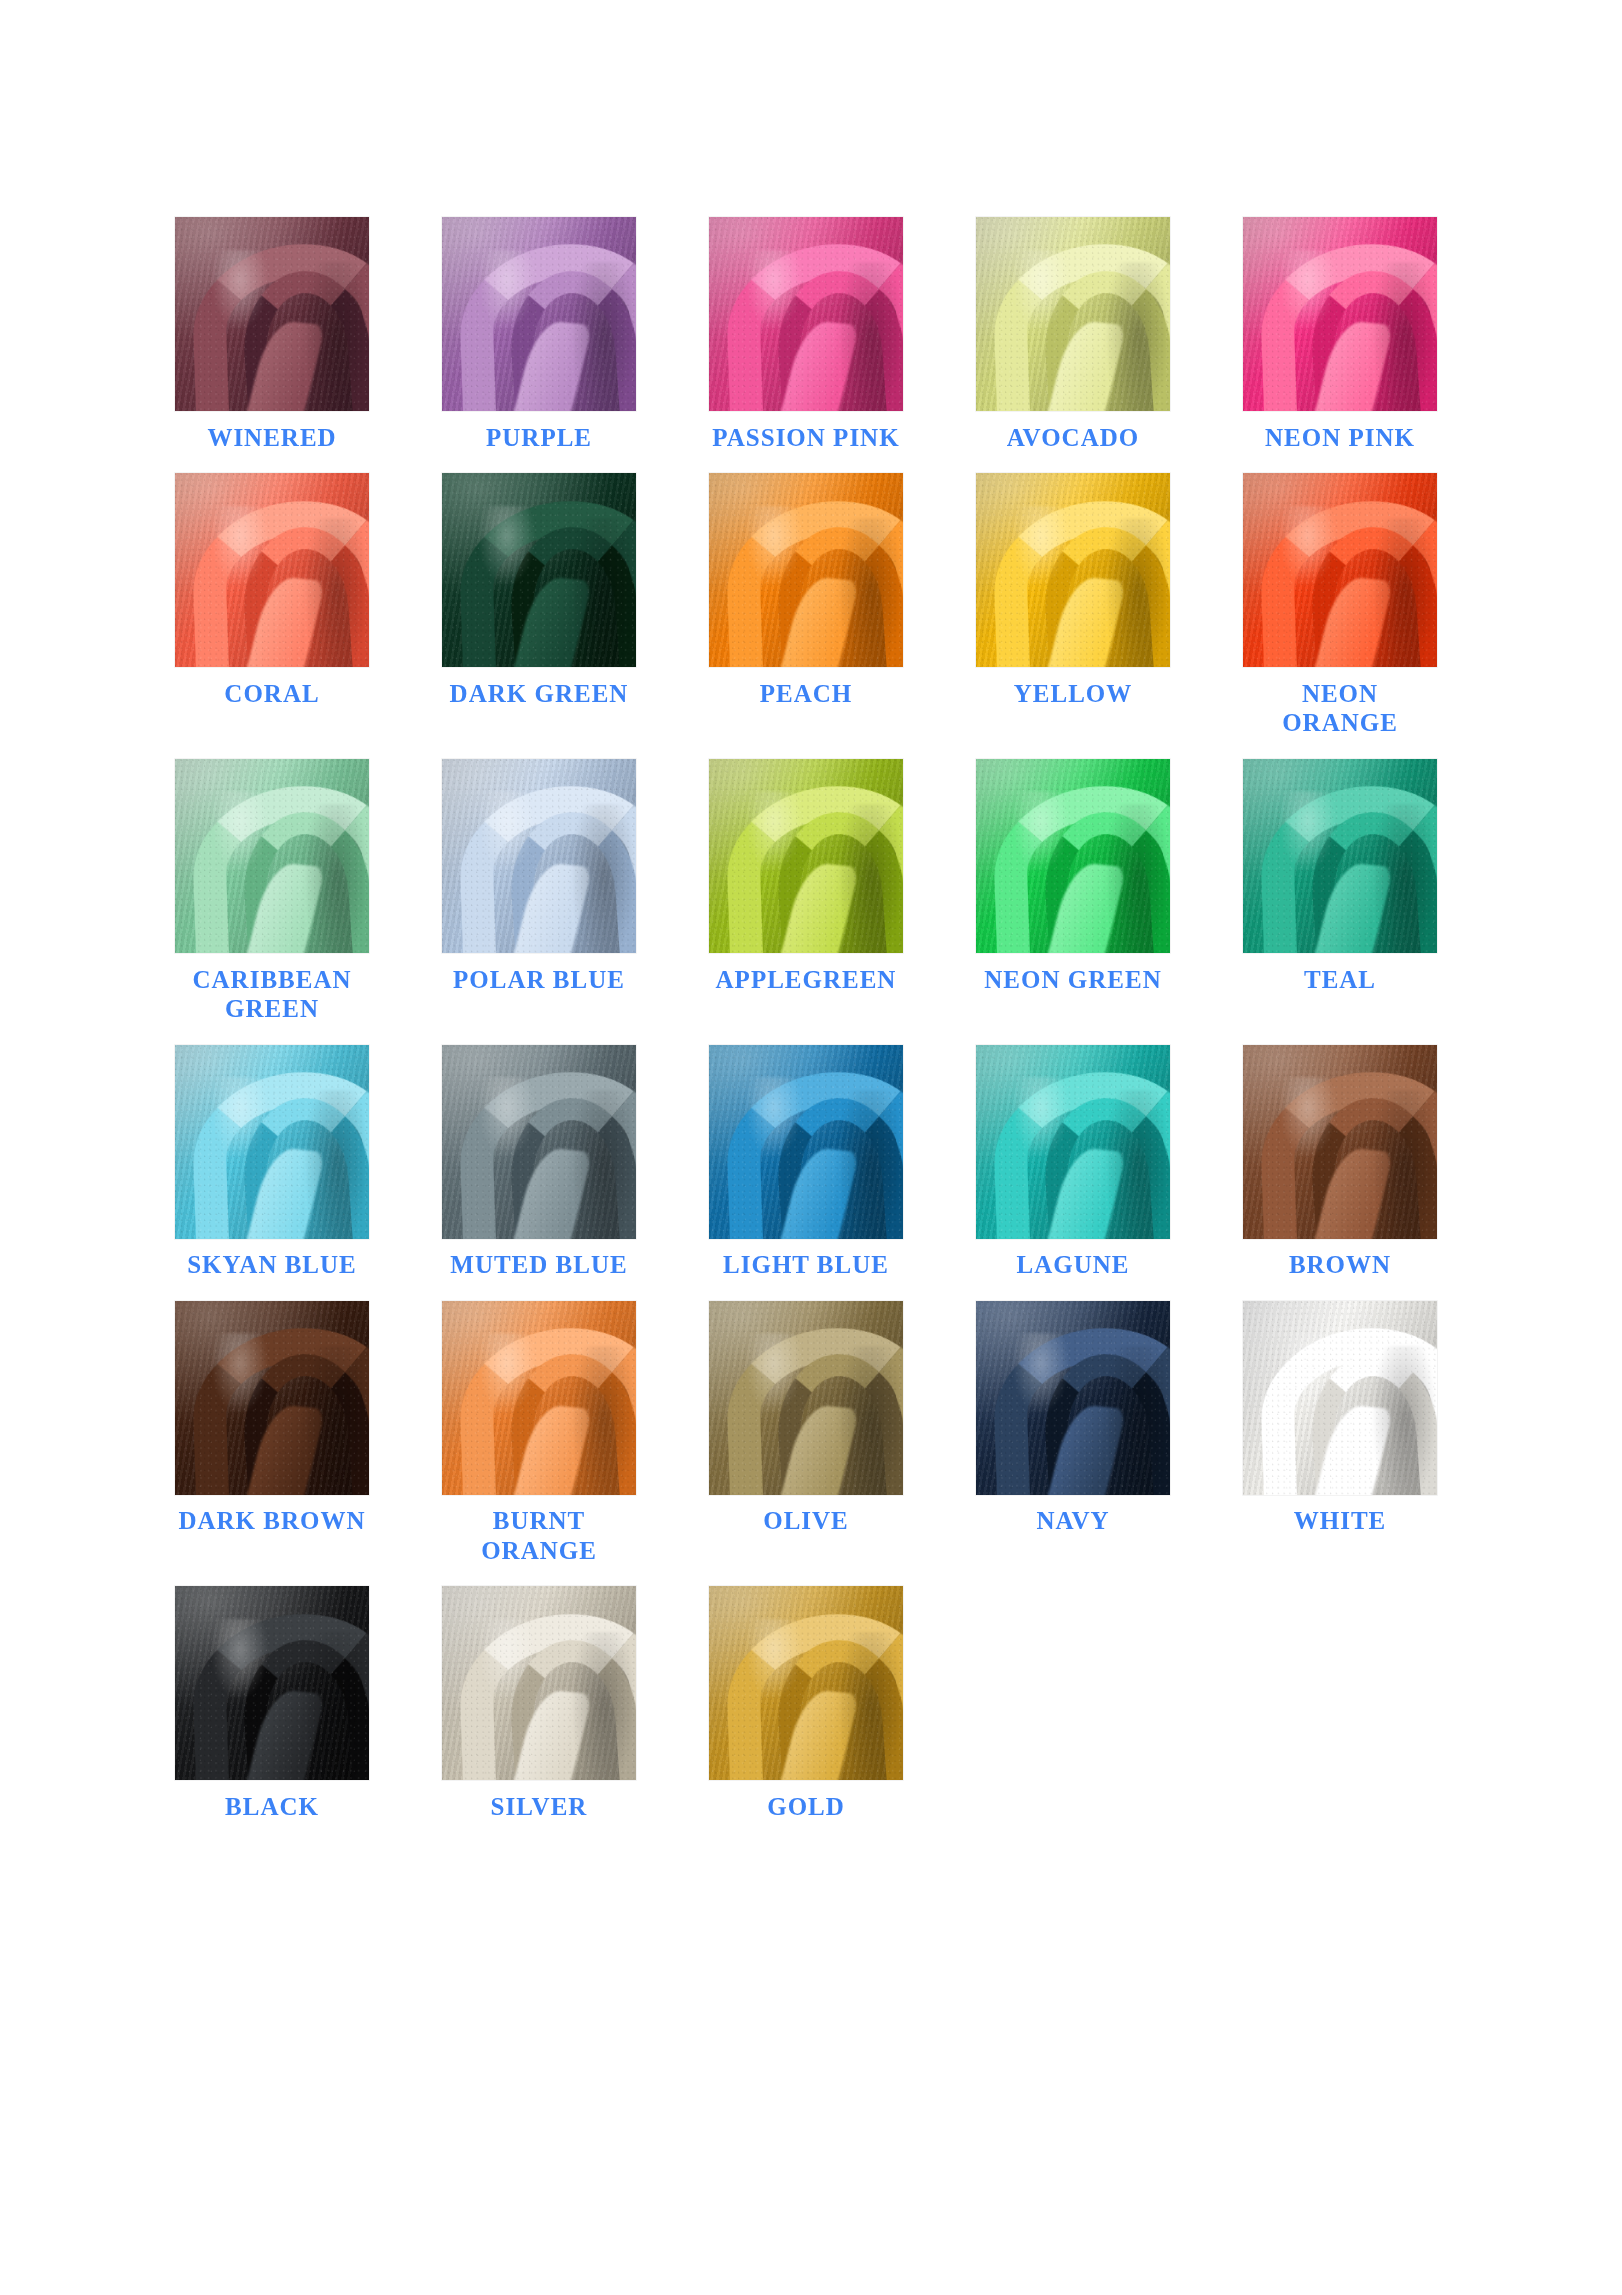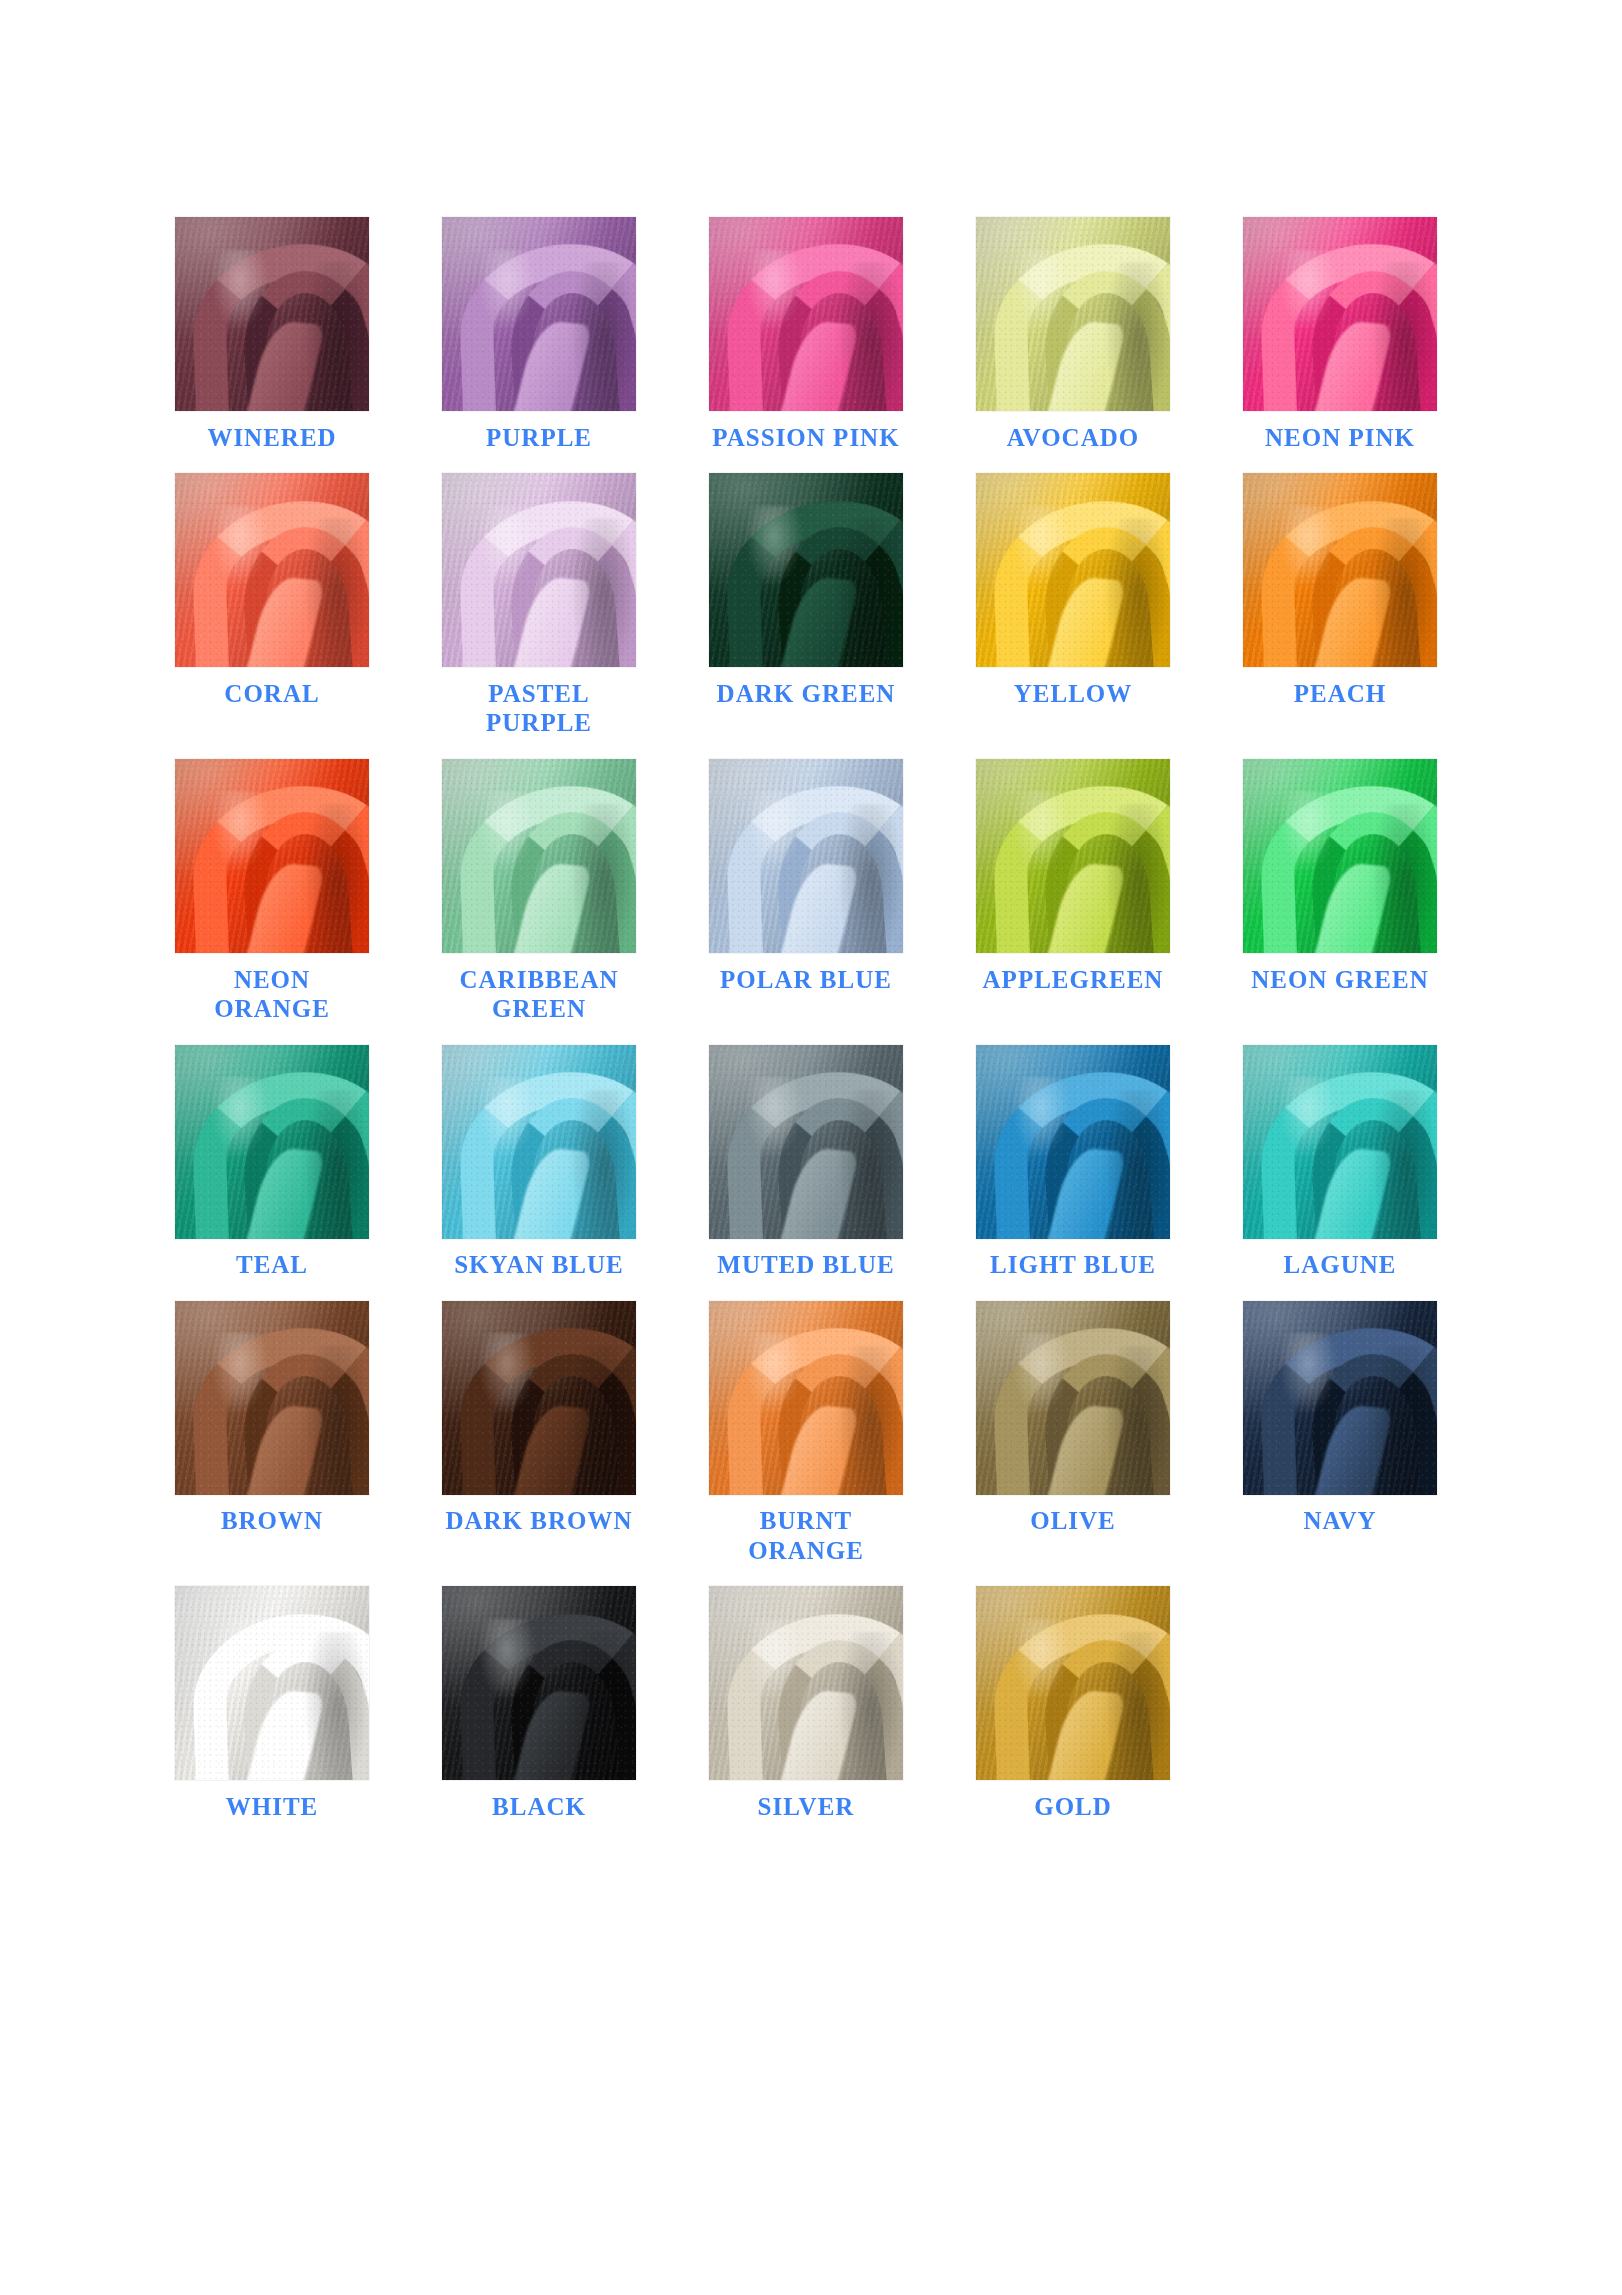--- a/index.html
+++ b/index.html
@@ -244,78 +244,63 @@
             <div class="band-inner" style="border-left-color: rgb(214, 70, 48); border-top-color: rgb(255, 129, 104); border-right-color: rgb(214, 70, 48);"></div>
             <div class="tail" style="background: linear-gradient(100deg, rgb(255, 162, 138), rgb(255, 129, 104) 78%);"></div>
             <div class="hilite"></div>
             <div class="shade"></div>
           </div>
           <div class="grain"></div>
         </div>
         <div class="label">CORAL</div>
       </div>
       <div class="cell">
-        <div class="swatch" style="background: linear-gradient(135deg, rgb(242, 224, 244) 0%, rgb(216, 180, 222) 45%, rgb(189, 151, 197) 100%);">
-          <div class="ribs"></div>
-          <div class="bglight"></div>
-          <div class="strap">
-            <div class="band-outer" style="border-left-color: rgb(231, 205, 235); border-top-color: rgb(242, 224, 244); border-right-color: rgb(231, 205, 235);"></div>
-            <div class="band-inner" style="border-left-color: rgb(189, 151, 197); border-top-color: rgb(231, 205, 235); border-right-color: rgb(189, 151, 197);"></div>
-            <div class="tail" style="background: linear-gradient(100deg, rgb(242, 224, 244), rgb(231, 205, 235) 78%);"></div>
-            <div class="hilite"></div>
-            <div class="shade"></div>
-          </div>
-          <div class="grain"></div>
-        </div>
-        <div class="label">PASTEL PURPLE</div>
-      </div>
-      <div class="cell">
         <div class="swatch" style="background: linear-gradient(135deg, rgb(36, 91, 68) 0%, rgb(12, 52, 35) 45%, rgb(6, 32, 15) 100%);">
           <div class="ribs"></div>
           <div class="bglight"></div>
           <div class="strap">
             <div class="band-outer" style="border-left-color: rgb(23, 70, 52); border-top-color: rgb(36, 91, 68); border-right-color: rgb(23, 70, 52);"></div>
             <div class="band-inner" style="border-left-color: rgb(6, 32, 15); border-top-color: rgb(23, 70, 52); border-right-color: rgb(6, 32, 15);"></div>
             <div class="tail" style="background: linear-gradient(100deg, rgb(36, 91, 68), rgb(23, 70, 52) 78%);"></div>
             <div class="hilite"></div>
             <div class="shade"></div>
           </div>
           <div class="grain"></div>
         </div>
         <div class="label">DARK GREEN</div>
       </div>
       <div class="cell">
+        <div class="swatch" style="background: linear-gradient(135deg, rgb(255, 180, 92) 0%, rgb(249, 128, 6) 45%, rgb(218, 108, 3) 100%);">
+          <div class="ribs"></div>
+          <div class="bglight"></div>
+          <div class="strap">
+            <div class="band-outer" style="border-left-color: rgb(253, 154, 47); border-top-color: rgb(255, 180, 92); border-right-color: rgb(253, 154, 47);"></div>
+            <div class="band-inner" style="border-left-color: rgb(218, 108, 3); border-top-color: rgb(253, 154, 47); border-right-color: rgb(218, 108, 3);"></div>
+            <div class="tail" style="background: linear-gradient(100deg, rgb(255, 180, 92), rgb(253, 154, 47) 78%);"></div>
+            <div class="hilite"></div>
+            <div class="shade"></div>
+          </div>
+          <div class="grain"></div>
+        </div>
+        <div class="label">PEACH</div>
+      </div>
+      <div class="cell">
         <div class="swatch" style="background: linear-gradient(135deg, rgb(255, 226, 119) 0%, rgb(249, 188, 8) 45%, rgb(215, 159, 4) 100%);">
           <div class="ribs"></div>
           <div class="bglight"></div>
           <div class="strap">
             <div class="band-outer" style="border-left-color: rgb(253, 210, 62); border-top-color: rgb(255, 226, 119); border-right-color: rgb(253, 210, 62);"></div>
             <div class="band-inner" style="border-left-color: rgb(215, 159, 4); border-top-color: rgb(253, 210, 62); border-right-color: rgb(215, 159, 4);"></div>
             <div class="tail" style="background: linear-gradient(100deg, rgb(255, 226, 119), rgb(253, 210, 62) 78%);"></div>
             <div class="hilite"></div>
             <div class="shade"></div>
           </div>
           <div class="grain"></div>
         </div>
         <div class="label">YELLOW</div>
-      </div>
-      <div class="cell">
-        <div class="swatch" style="background: linear-gradient(135deg, rgb(255, 180, 92) 0%, rgb(249, 128, 6) 45%, rgb(218, 108, 3) 100%);">
-          <div class="ribs"></div>
-          <div class="bglight"></div>
-          <div class="strap">
-            <div class="band-outer" style="border-left-color: rgb(253, 154, 47); border-top-color: rgb(255, 180, 92); border-right-color: rgb(253, 154, 47);"></div>
-            <div class="band-inner" style="border-left-color: rgb(218, 108, 3); border-top-color: rgb(253, 154, 47); border-right-color: rgb(218, 108, 3);"></div>
-            <div class="tail" style="background: linear-gradient(100deg, rgb(255, 180, 92), rgb(253, 154, 47) 78%);"></div>
-            <div class="hilite"></div>
-            <div class="shade"></div>
-          </div>
-          <div class="grain"></div>
-        </div>
-        <div class="label">PEACH</div>
       </div>
       <div class="cell">
         <div class="swatch" style="background: linear-gradient(135deg, rgb(255, 135, 96) 0%, rgb(249, 61, 16) 45%, rgb(212, 46, 7) 100%);">
           <div class="ribs"></div>
           <div class="bglight"></div>
           <div class="strap">
             <div class="band-outer" style="border-left-color: rgb(255, 98, 54); border-top-color: rgb(255, 135, 96); border-right-color: rgb(255, 98, 54);"></div>
             <div class="band-inner" style="border-left-color: rgb(212, 46, 7); border-top-color: rgb(255, 98, 54); border-right-color: rgb(212, 46, 7);"></div>
             <div class="tail" style="background: linear-gradient(100deg, rgb(255, 135, 96), rgb(255, 98, 54) 78%);"></div>
             <div class="hilite"></div>

